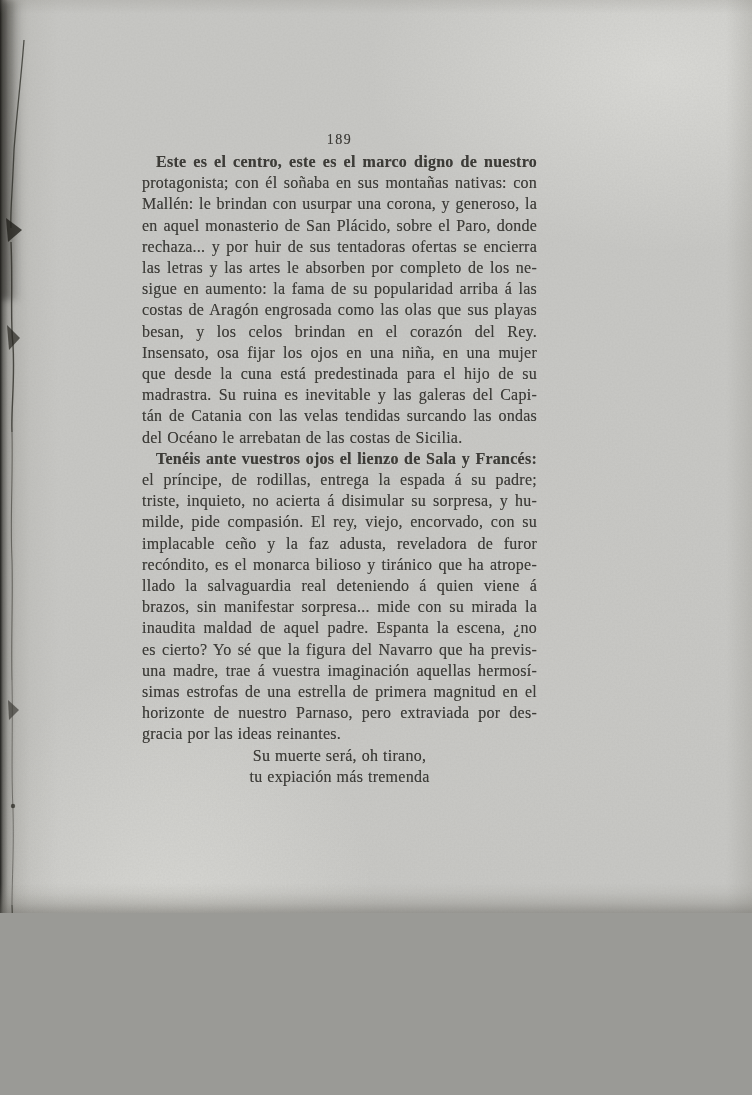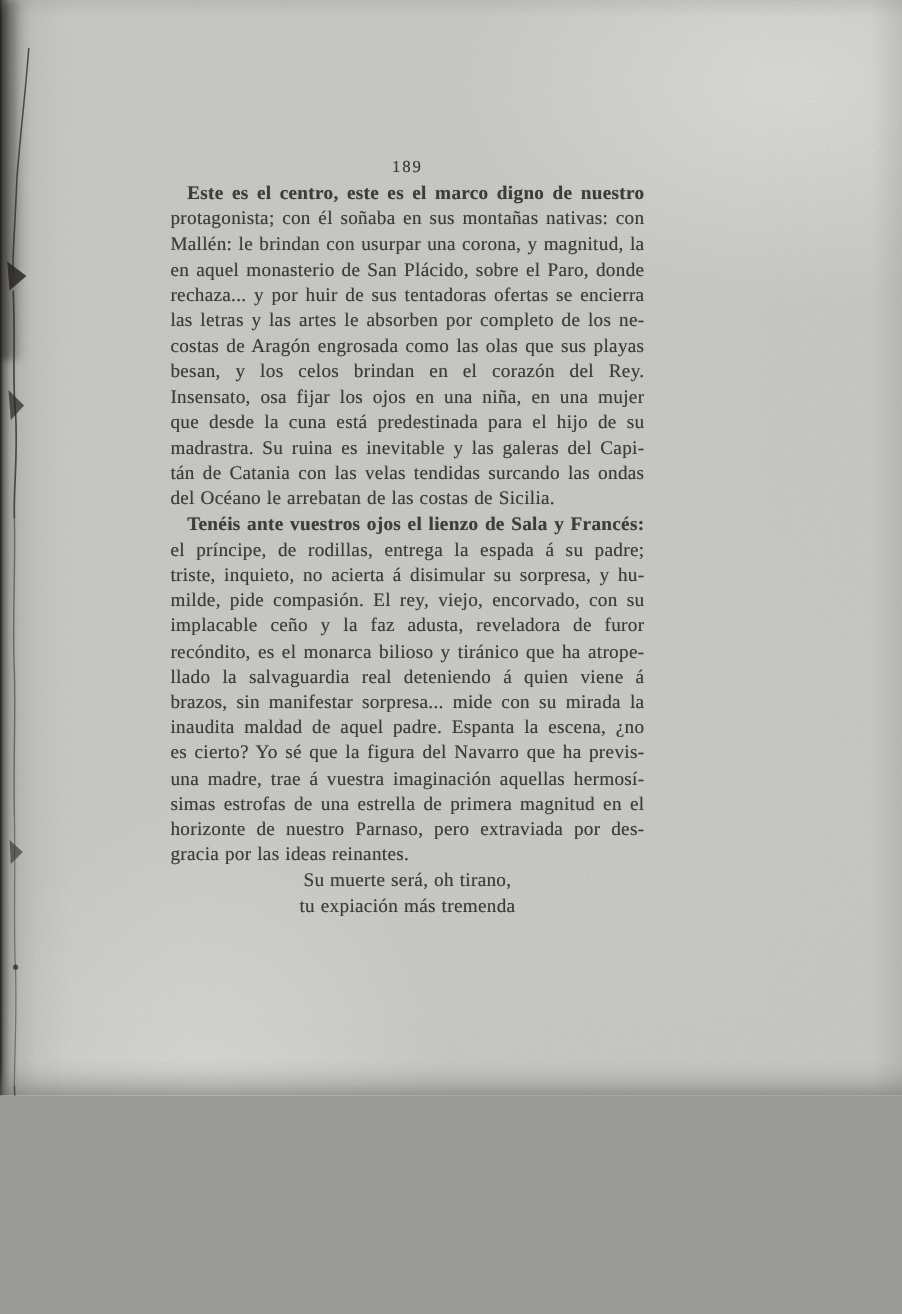--- a/index.html
+++ b/index.html
@@ -101,24 +101,25 @@
     <rect width="752" height="1095" filter="url(#grain)" opacity="0.22"></rect>
   </svg>
 
   <div class="page-number">189</div>
 
   <div class="text-block">
 
     <div>
       <div class="line first">Este es el centro, este es el marco digno de nuestro</div>
       <div class="line">protagonista; con él soñaba en sus montañas nativas: con</div>
-      <div class="line">Mallén: le brindan con usurpar una corona, y magnitud, la</div>
+      <div class="line">Mallén: le brindan con usurpar una corona, y generoso, la</div>
       <div class="line">en aquel monasterio de San Plácido, sobre el Paro, donde</div>
       <div class="line">rechaza... y por huir de sus tentadoras ofertas se encierra</div>
       <div class="line">las letras y las artes le absorben por completo de los ne-</div>
+      <div class="line">sigue en aumento: la fama de su popularidad arriba á las</div>
       <div class="line">costas de Aragón engrosada como las olas que sus playas</div>
       <div class="line">besan, y los celos brindan en el corazón del Rey.</div>
       <div class="line">Insensato, osa fijar los ojos en una niña, en una mujer</div>
       <div class="line">que desde la cuna está predestinada para el hijo de su</div>
       <div class="line">madrastra. Su ruina es inevitable y las galeras del Capi-</div>
       <div class="line">tán de Catania con las velas tendidas surcando las ondas</div>
       <div class="line last">del Océano le arrebatan de las costas de Sicilia.</div>
     </div>
 
     <div>

